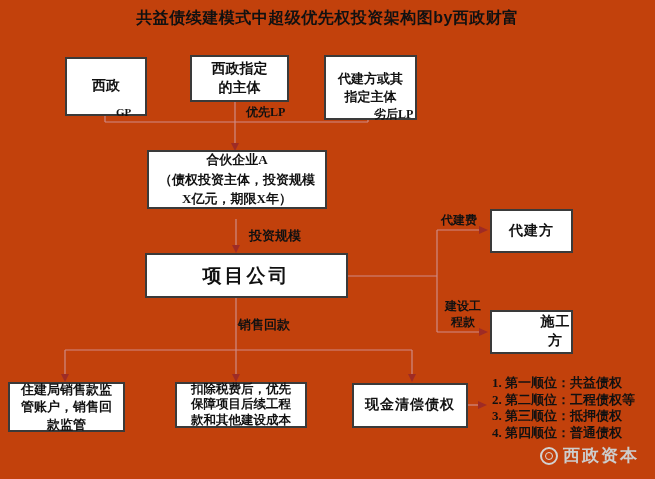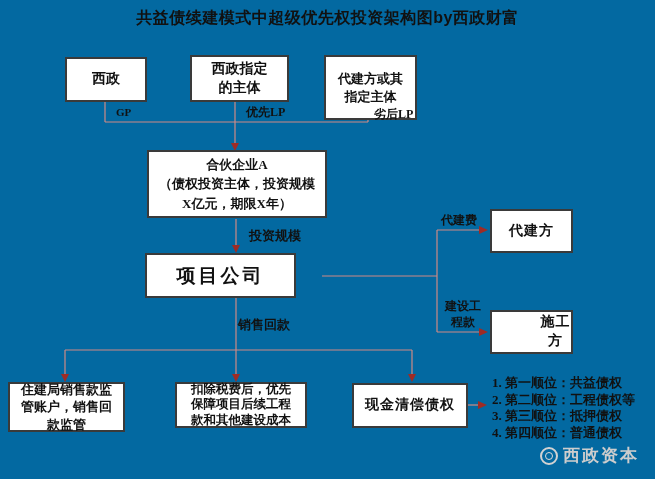--- a/index.html
+++ b/index.html
@@ -1,37 +1,37 @@
 <!DOCTYPE html>
 <html><head>
 <meta charset="utf-8">
 <style>
   html,body{margin:0;padding:0;background:#ffffff;}
   .canvas{
-    position:relative;width:655px;height:479px;background:#0369a1;
+    position:relative;width:655px;height:479px;background:#c2410c;
     font-family:"Liberation Serif","DejaVu Serif",serif;
     overflow:hidden;
   }
   .wires{position:absolute;left:0;top:0;pointer-events:none;}
   .title{
     position:absolute;left:0;right:0;top:8px;text-align:center;
     font-family:"Liberation Sans","DejaVu Sans",sans-serif;
     font-size:16px;font-weight:bold;color:#111;letter-spacing:0.5px;
   }
   .node{
     position:absolute;background:#fff;border:2px solid #3a3a3a;
     display:flex;align-items:center;justify-content:center;
     text-align:center;font-weight:bold;color:#111;
     white-space:pre-line;box-sizing:border-box;line-height:1.35;
   }
-  .n-xizheng{left:65px;top:57px;width:82px;height:45px;font-size:14px;}
+  .n-xizheng{left:65px;top:57px;width:82px;height:59px;font-size:14px;}
   .n-designated{left:190px;top:55px;width:99px;height:47px;font-size:14px;}
   .n-agent-entity{left:324px;top:55px;width:93px;height:65px;font-size:13px;}
-  .n-partnership{left:147px;top:150px;width:180px;height:68px;font-size:13px;line-height:1.5;}
-  .n-project{left:145px;top:253px;width:151px;height:45px;font-size:19px;letter-spacing:3px;}
+  .n-partnership{left:147px;top:150px;width:180px;height:59px;font-size:13px;line-height:1.5;}
+  .n-project{left:145px;top:253px;width:203px;height:45px;font-size:19px;letter-spacing:3px;}
   .n-agent{left:490px;top:209px;width:83px;height:44px;font-size:14px;letter-spacing:1px;}
   .n-contractor{left:490px;top:310px;width:83px;height:44px;font-size:14px;letter-spacing:1px;padding-left:48px;}
   .n-regulator{left:8px;top:382px;width:117px;height:50px;font-size:13px;}
   .n-deduct{left:175px;top:382px;width:132px;height:46px;font-size:12.5px;line-height:1.25;}
   .n-cash{left:352px;top:383px;width:116px;height:45px;font-size:14px;letter-spacing:1px;}
   .elabel{
     position:absolute;font-weight:bold;color:#111;white-space:pre-line;
   }
   .l-gp{left:116px;top:106px;font-size:11px;}
   .l-senior{left:246px;top:104px;font-size:12px;}

